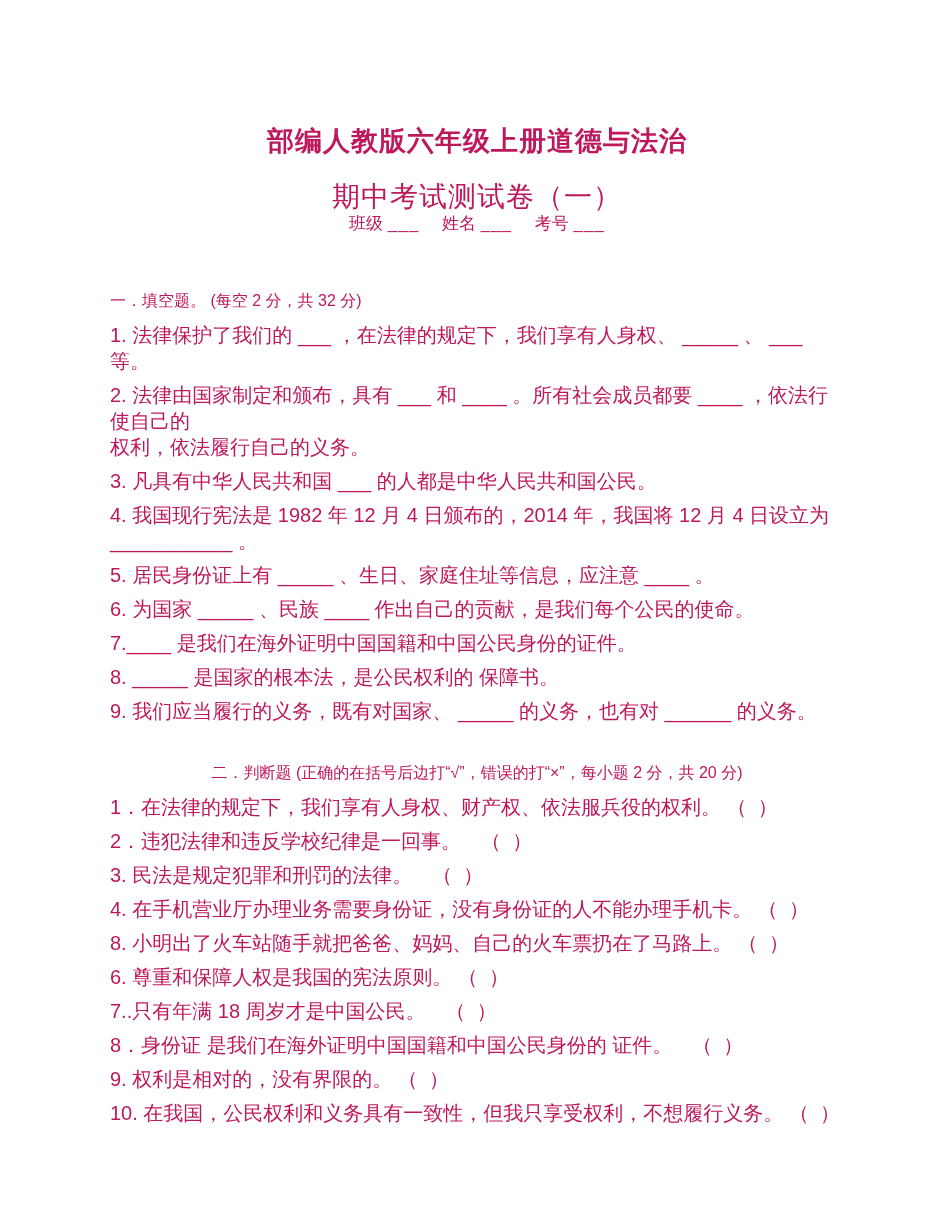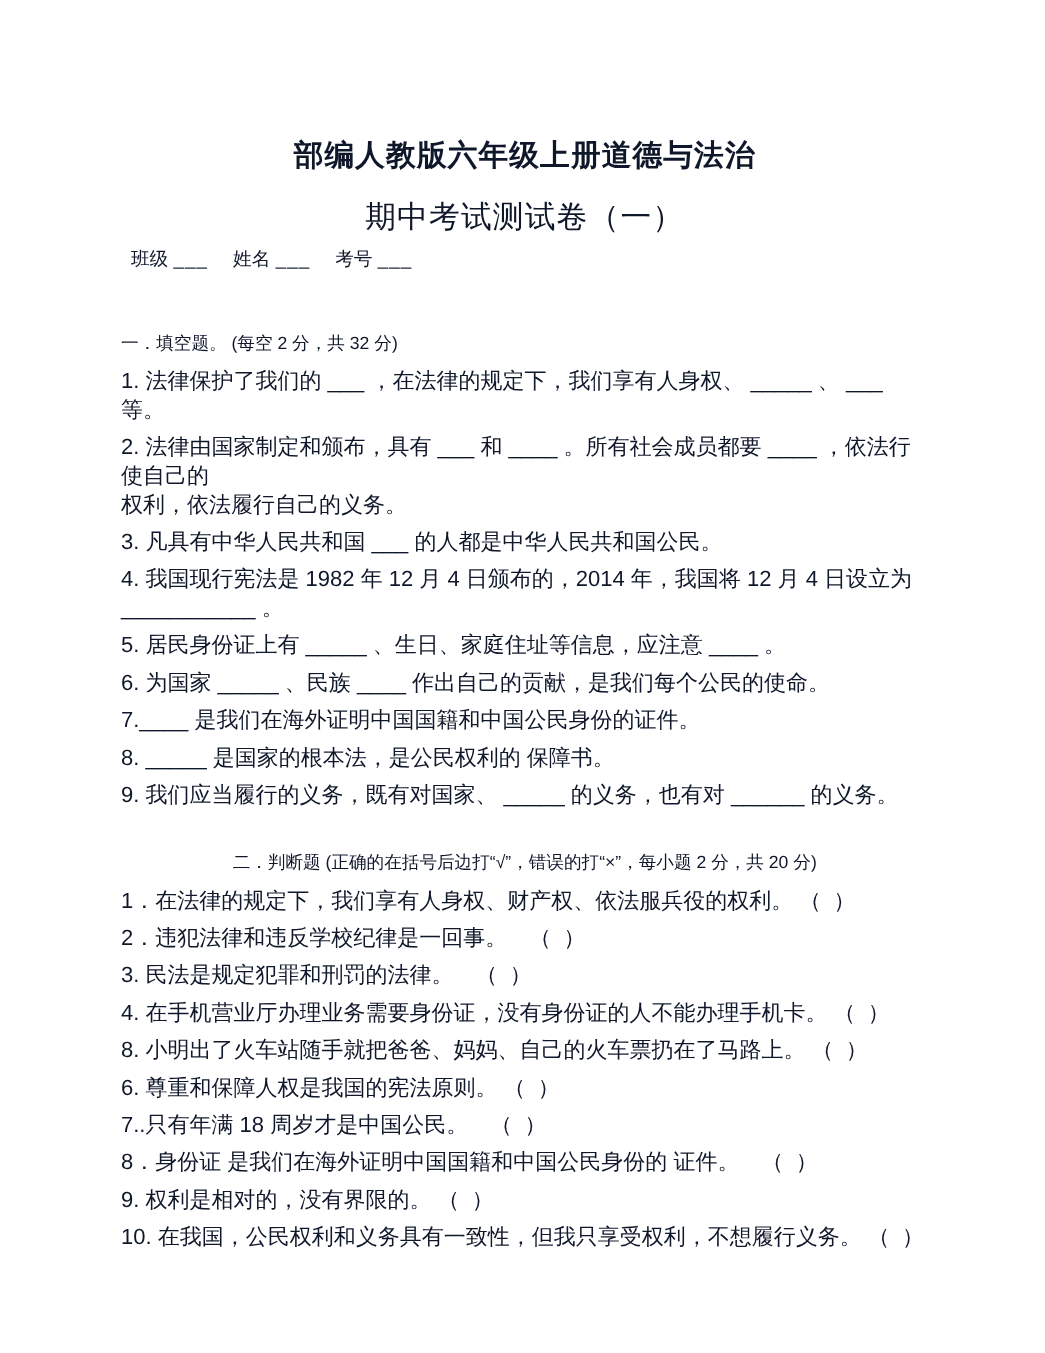--- a/index.html
+++ b/index.html
@@ -6,21 +6,21 @@
     margin: 0;
     padding: 0;
     background: #ffffff;
   }
   .page {
     position: relative;
     width: 950px;
     height: 1230px;
     box-sizing: border-box;
     background: #ffffff;
-    color: #0f172a;
+    color: #be185d;
     font-family: "Liberation Sans", "DejaVu Sans", sans-serif;
     padding: 124px 106px 0 110px;
     overflow: hidden;
   }
   .doc-title {
     margin: 0;
     font-size: 27px;
     line-height: 34px;
     font-weight: 700;
     text-align: center;
@@ -28,23 +28,23 @@
   }
   .doc-subtitle {
     margin: 24px 0 0 0;
     font-size: 28px;
     line-height: 30px;
     font-weight: 400;
     text-align: center;
     letter-spacing: 1px;
   }
   .student-line {
-    margin-top: 12px;
     font-size: 17px;
     line-height: 24px;
+    text-align: center;
   }
   .student-field { margin: 0 9px; white-space: nowrap; }
   .student-field .blank { letter-spacing: 1px; }
   .section-heading {
     margin: 52px 0 8px 0;
     font-size: 16px;
     line-height: 26px;
     font-weight: 400;
   }
   .section-heading.second {

